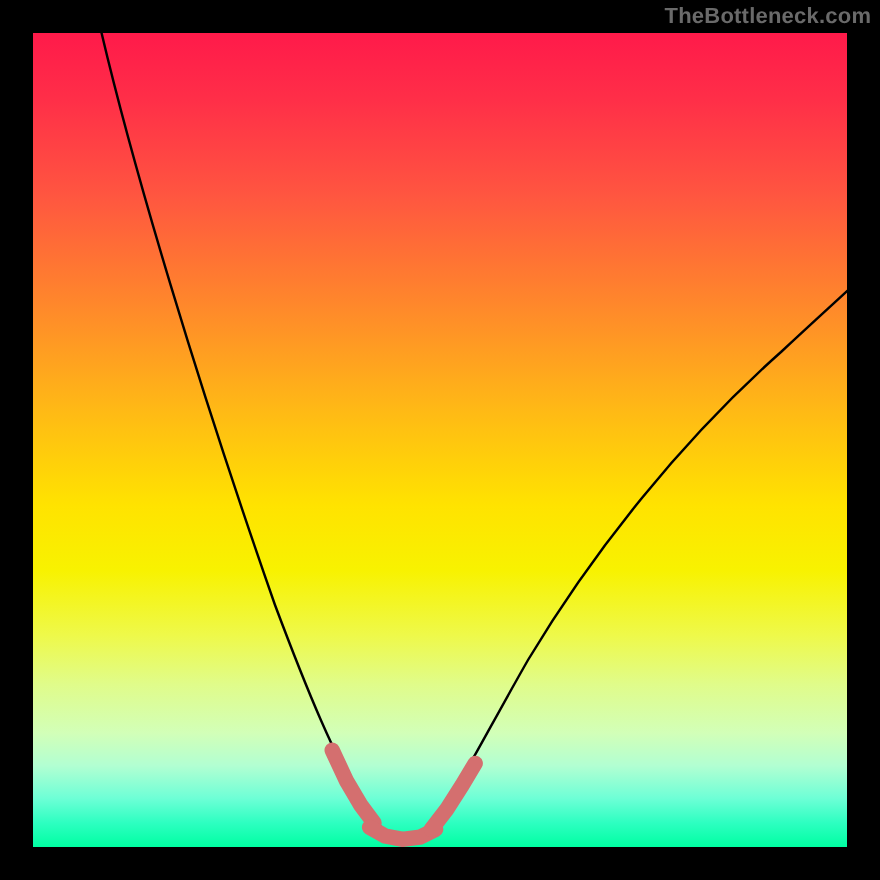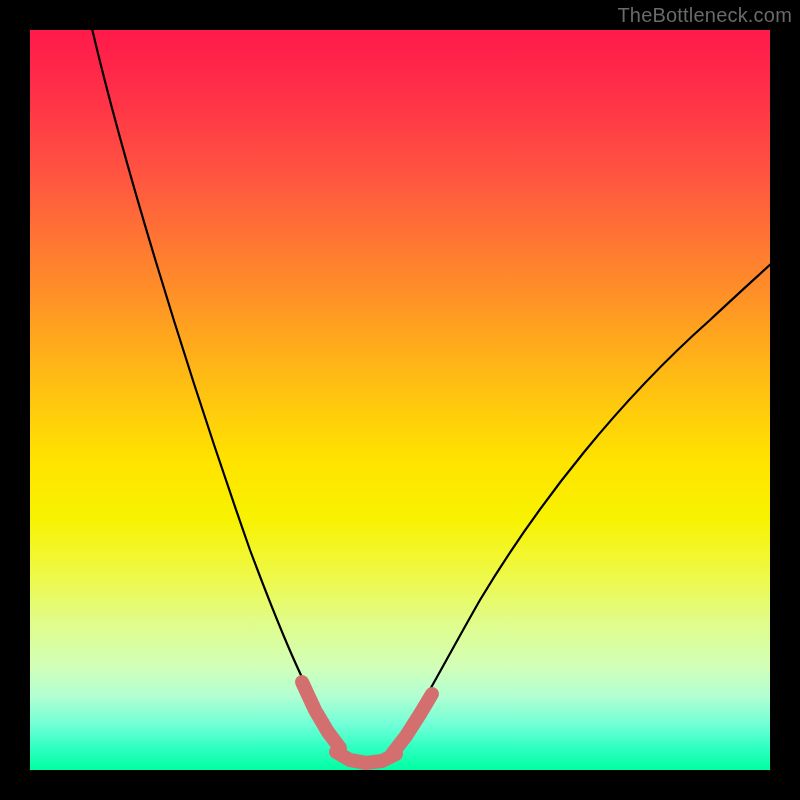--- a/index.html
+++ b/index.html
@@ -35,20 +35,21 @@
     );
   }
   .watermark {
     position: absolute;
     top: 4px;
     right: 8px;
     color: #6a6a6a;
     font-size: 20px;
     letter-spacing: 0.2px;
     z-index: 5;
+    font-weight: bold;
   }
   svg.curves {
     position: absolute;
     left: 0;
     top: 0;
     width: 740px;
     height: 740px;
     z-index: 2;
   }
   .curve-black {

